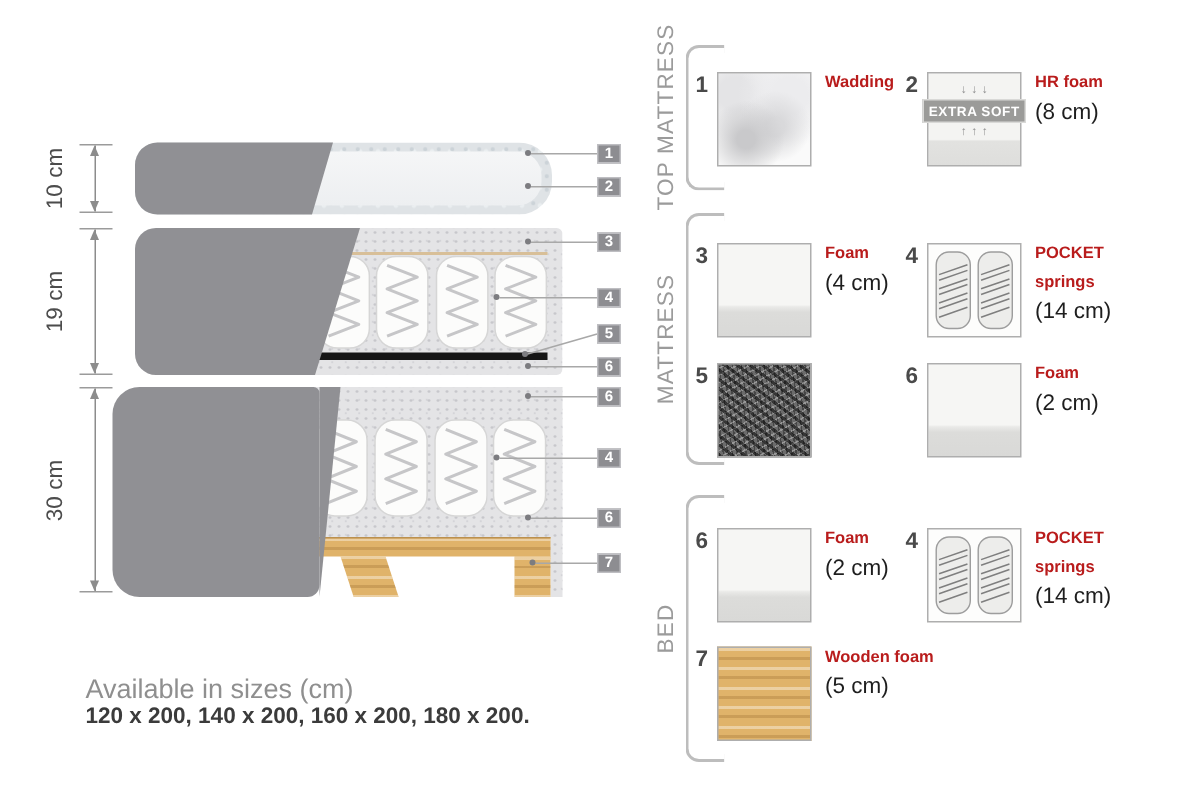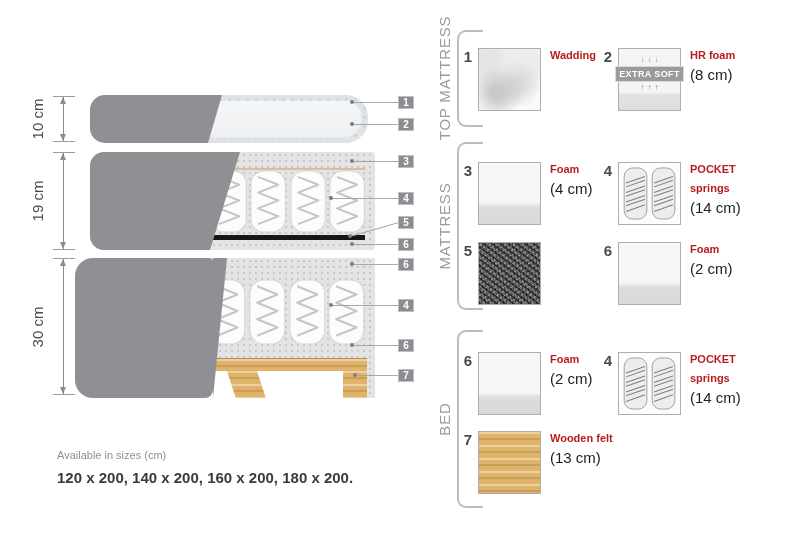--- a/index.html
+++ b/index.html
@@ -46,21 +46,21 @@
   .panel-springs svg{flex:1;height:100%;}
 
   
   .tag{position:absolute;left:398px;width:16px;height:13px;background:#8d8d91;
     border:1px solid #bebec2;box-sizing:border-box;color:#fff;font-size:10px;
     font-weight:bold;text-align:center;line-height:11px;}
   .lead{position:absolute;height:1px;background:#a8a8a8;}
   .dot{position:absolute;width:4px;height:4px;border-radius:50%;background:#7c7c80;}
 
   
-  .note1{position:absolute;left:57px;top:449px;font-size:11px;color:#8f8f8f;text-align:center;}
+  .note1{position:absolute;left:57px;top:449px;font-size:18px;color:#8f8f8f;text-align:center;}
   .note2{position:absolute;left:57px;top:469px;font-size:15px;color:#3b3b3b;font-weight:600;}
 
   
   .brk{position:absolute;left:457px;width:26px;box-sizing:border-box;
     border:2px solid #bdbdbd;border-right:none;border-radius:9px 0 0 9px;}
   .glabel{position:absolute;transform:translate(-50%,-50%) rotate(-90deg);
     white-space:nowrap;font-size:15px;color:#9b9b9b;letter-spacing:0.8px;}
   .li{position:absolute;width:210px;height:66px;}
   .li .num{position:absolute;left:0;top:0;width:14px;text-align:right;
     font-size:15px;font-weight:bold;color:#4a4a4a;}
@@ -297,18 +297,18 @@
         <div class="ttl">POCKET
 springs</div>
       <div class="sz">(14 cm)</div>
       </div>
   </div>
 
   <div class="li" style="left:458px;top:431px;">
     <span class="num">7</span>
     <div class="swatch wood"></div>
     <div class="lab" style="width:160px;">
-        <div class="ttl">Wooden felt</div>
-      <div class="sz">(13 cm)</div>
+        <div class="ttl">Wooden foam</div>
+      <div class="sz">(5 cm)</div>
       </div>
   </div>
 
 </div>
 
 </body></html>

